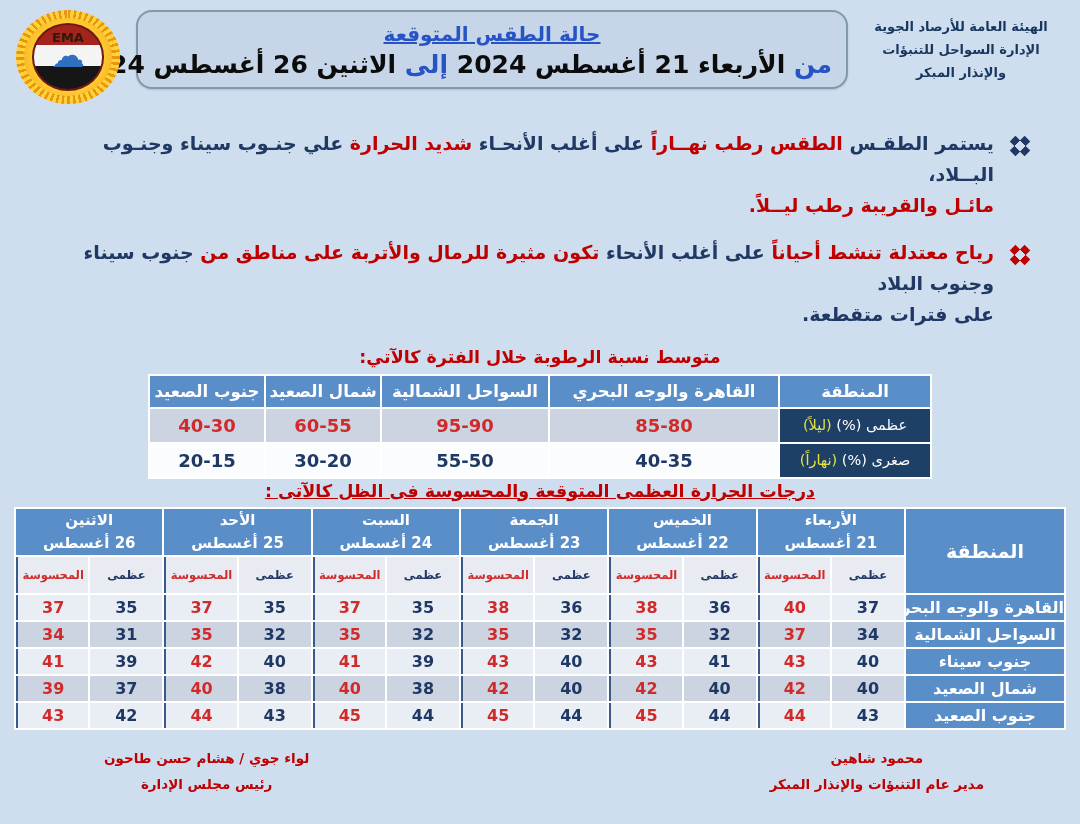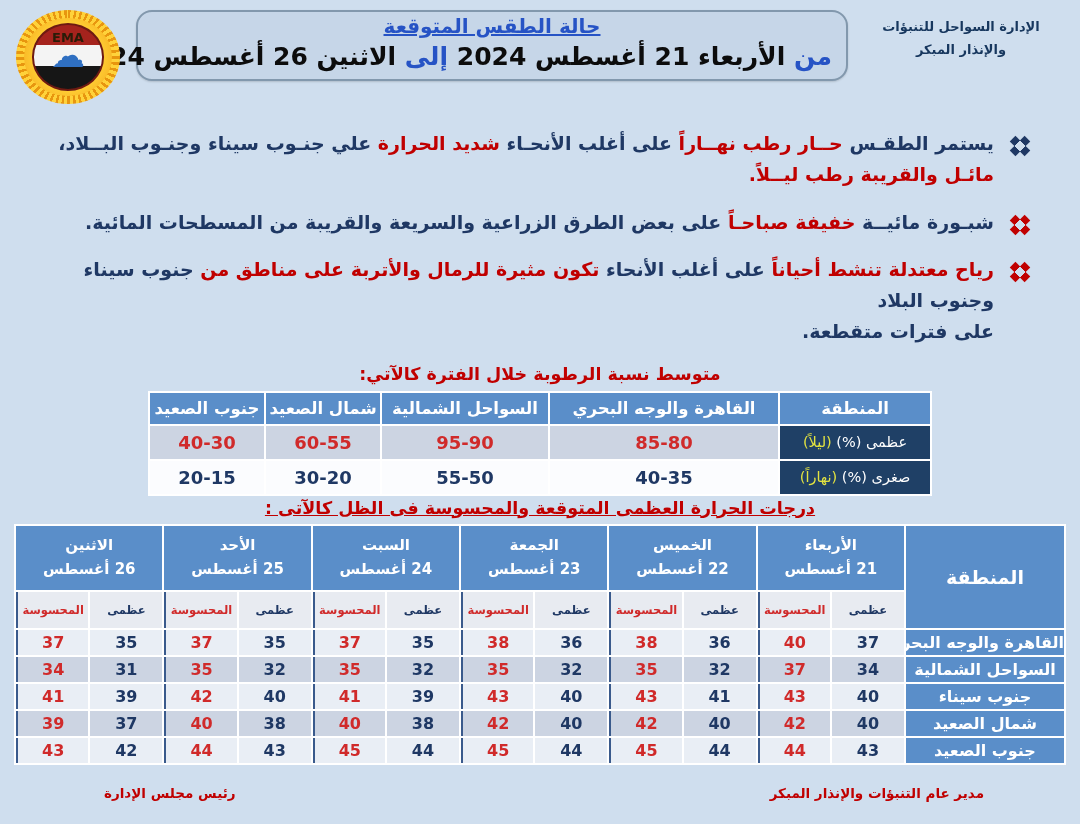--- a/index.html
+++ b/index.html
@@ -15,21 +15,21 @@
     width:1080px;height:824px;margin:0 auto;position:relative;overflow:hidden;
     background:var(--page-bg);direction:rtl;
     font-family:"DejaVu Sans",sans-serif;font-weight:bold;
   }
   
   .header{display:flex;align-items:flex-start;padding:10px 16px 0 16px;height:108px}
   .org-block{width:214px;margin-top:6px;text-align:center;color:#17375e;font-size:13px;line-height:1.75}
   .title-box{
     flex:1;max-width:712px;margin:0 10px;background:var(--panel-bg);
     border:2px solid var(--panel-border);border-radius:16px;
-    padding:2px 14px 8px;text-align:center;box-shadow:0 1px 2px rgba(0,0,0,.15);
+    padding:10px 14px 8px;text-align:center;box-shadow:0 1px 2px rgba(0,0,0,.15);
   }
   .title-line{color:var(--blue);font-size:20px;text-decoration:underline}
   .date-line{font-size:25px;color:#0c0c0c;margin-top:4px;white-space:nowrap}
   .date-line .lbl{color:var(--blue)}
   
   .logo{width:104px;height:94px;position:relative;flex:none;margin-right:6px}
   .sun{position:absolute;inset:0;border-radius:50%;
     background:repeating-conic-gradient(#e8960f 0deg 3.2deg,#ffd23a 3.2deg 7.4deg);}
   .sun-core{position:absolute;inset:8%;border-radius:50%;background:radial-gradient(circle,#ffcf35 55%,#f2a118 100%)}
   .logo-inner{position:absolute;left:15%;top:14%;width:70%;height:72%;border-radius:50%;
@@ -53,21 +53,21 @@
   
   .hum-table{width:772px;margin:7px auto 0}
   .hum-table th.colhead{background:var(--table-blue);color:#fff;font-size:16.5px;height:31px;font-weight:bold}
   .hum-table th.rowhead{background:var(--table-navy);color:#fff;font-size:14.5px;font-weight:normal}
   .hum-table th.rowhead .paren{color:var(--yellow)}
   .hum-table td{text-align:center;font-size:18px;height:33px;font-weight:bold}
   .hum-row-max td{background:var(--row-gray);color:var(--value-red)}
   .hum-row-min td{background:var(--row-white);color:var(--navy)}
   
   .temp-table{width:1052px;margin:6px auto 0}
-  .temp-table th.day{background:var(--table-blue);color:#fff;font-size:15px;font-weight:bold;height:64px;line-height:1.55}
+  .temp-table th.day{background:var(--table-blue);color:#fff;font-size:15px;font-weight:bold;height:46px;line-height:1.55}
   .temp-table th.region-th{background:var(--table-blue);color:#fff;font-size:19px;font-weight:bold}
   .temp-table th.sub{background:var(--subhead-bg);font-size:11.5px;height:36px;font-weight:bold}
   .temp-table th.sub.max{color:var(--navy)}
   .temp-table th.sub.felt{color:var(--value-red)}
   .temp-table th.region-cell{background:var(--table-blue);color:#fff;font-size:16px;font-weight:bold;height:25px}
   .temp-table td{text-align:center;font-size:16px;height:25px;font-weight:bold}
   .temp-table td.max{color:var(--navy)}
   .temp-table td.felt{color:var(--value-red)}
   .temp-table tr.alt-light td{background:var(--row-light)}
   .temp-table tr.alt-gray td{background:var(--row-gray)}
@@ -76,20 +76,21 @@
   .signatures{display:flex;justify-content:space-between;padding:16px 96px 0 104px}
   .sig{text-align:center;color:var(--red);font-size:13.5px;line-height:1.9}
 </style>
 </head>
 <body>
 
 <div class="page">
 
   <div class="header">
     <div class="org-block">
+      <div>الهيئة العامة للأرصاد الجوية</div>
       <div>الإدارة السواحل للتنبؤات والإنذار المبكر</div>
     </div>
     <div class="title-box">
       <div class="title-line">حالة الطقس المتوقعة</div>
       <div class="date-line">
         <span class="lbl">من</span>
         <span>الأربعاء 21 أغسطس 2024</span>
         <span class="lbl">إلى</span>
         <span>الاثنين 26 أغسطس 2024</span>
       </div>
@@ -100,25 +101,21 @@
       <div class="logo-inner">
         <div class="logo-ema">EMA</div>
         <div class="logo-cloud">☁</div>
       </div>
     </div>
   </div>
 
   <div class="bullets">
       <div class="bullet">
         <span class="bullet-icon" style="color: var(--navy);"></span>
-        <span class="bullet-text"><span class="seg-navy">يستمر الطقـس  </span><span class="seg-red">حــار رطب نهــاراً  </span><span class="seg-navy">على أغلب الأنحـاء  </span><span class="seg-red">شديد الحرارة  </span><span class="seg-navy">علي جنـوب سيناء وجنـوب البــلاد، </span><br><span class="seg-red">مائـل والقريبة رطب ليــلاً. </span></span>
-      </div>
-      <div class="bullet">
-        <span class="bullet-icon" style="color: var(--red);"></span>
-        <span class="bullet-text"><span class="seg-navy">شبـورة مائيــة  </span><span class="seg-red">خفيفة صباحـاً  </span><span class="seg-navy">على بعض الطرق الزراعية والسريعة والقريبة من المسطحات المائية. </span></span>
+        <span class="bullet-text"><span class="seg-navy">يستمر الطقـس  </span><span class="seg-red">الطقس رطب نهــاراً  </span><span class="seg-navy">على أغلب الأنحـاء  </span><span class="seg-red">شديد الحرارة  </span><span class="seg-navy">علي جنـوب سيناء وجنـوب البــلاد، </span><br><span class="seg-red">مائـل والقريبة رطب ليــلاً. </span></span>
       </div>
       <div class="bullet">
         <span class="bullet-icon" style="color: var(--red);"></span>
         <span class="bullet-text"><span class="seg-red">رياح معتدلة تنشط أحياناً  </span><span class="seg-navy">على أغلب الأنحاء  </span><span class="seg-red">تكون مثيرة للرمال والأتربة على مناطق من  </span><span class="seg-navy">جنوب سيناء وجنوب البلاد </span><br><span class="seg-navy">على فترات متقطعة. </span></span>
       </div>
     </div>
 
   <div class="sec-title">متوسط نسبة الرطوبة خلال الفترة كالآتي:</div>
   <table class="hum-table">
     <thead>
@@ -267,20 +264,22 @@
           <td class="max">43</td>
           <td class="felt grp-end">44</td>
           <td class="max">42</td>
           <td class="felt grp-end">43</td>
         </tr>
       </tbody>
   </table>
 
   <div class="signatures">
       <div class="sig">
+        <div>محمود شاهين</div>
         <div>مدير عام التنبؤات والإنذار المبكر</div>
       </div>
       <div class="sig">
+        <div>لواء جوي / هشام حسن طاحون</div>
         <div>رئيس مجلس الإدارة</div>
       </div>
     </div>
 
 </div>
 
 </body></html>

